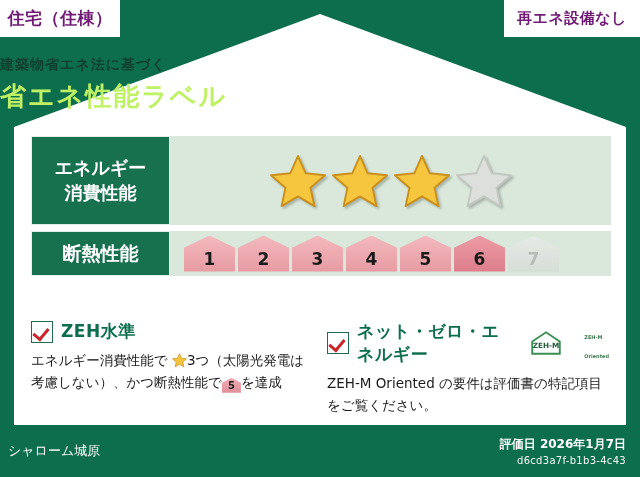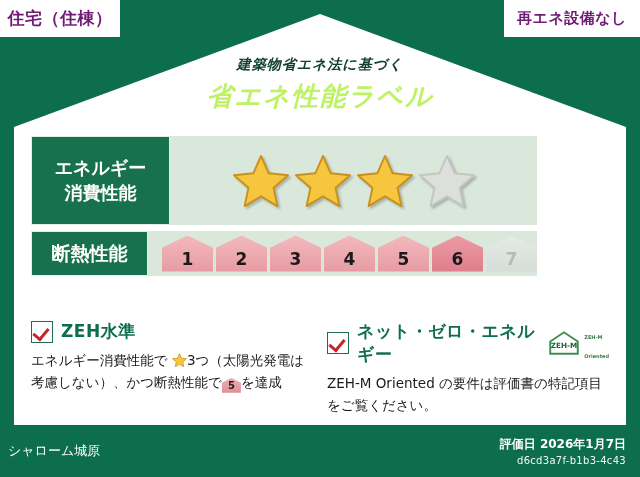--- a/index.html
+++ b/index.html
@@ -20,26 +20,26 @@
   
   .chip{
     position:absolute;background:#ffffff;display:flex;align-items:center;
     justify-content:center;color:#701a75;font-weight:bold;letter-spacing:.5px;
     z-index:6;
   }
   #chip-left{left:0;top:0;width:120px;height:37px;font-size:17px;}
   #chip-right{right:0;top:0;width:136px;height:37px;font-size:15px;}
 
   
-  .title-wrap{position:absolute;left:0;top:56px;width:640px;text-align:center;z-index:5;font-style:italic;}
+  .title-wrap{position:absolute;left:0;top:56px;width:640px;z-index:5;}
   #title-sub{font-size:14px;font-weight:bold;color:#12402e;letter-spacing:1px;}
   #title-main{font-size:26px;font-weight:bold;color:#bef264;letter-spacing:2px;margin-top:5px;}
 
   
-  .rows{position:absolute;left:31px;top:136px;width:506px;z-index:5;}
+  .rows{position:absolute;left:31px;top:136px;width:580px;z-index:5;}
   .rowbox{display:flex;align-items:stretch;margin-bottom:6px;}
   .row-label{
     width:139px;background:#17714f;color:#fff;font-weight:bold;
     display:flex;flex-direction:column;align-items:center;justify-content:center;
     line-height:1.35;border:1px solid #e2efe8;box-sizing:border-box;
   }
   #row-energy-label{height:89px;font-size:18px;}
   #row-insul-label{height:45px;font-size:19px;}
   .row-body{flex:1;background:#d9e8db;position:relative;display:flex;align-items:center;}
   #row-energy-body{height:89px;justify-content:center;gap:4px;}
@@ -83,21 +83,21 @@
   }
   .zeh-title{font-size:17px;font-weight:bold;color:#0d6e4e;letter-spacing:.5px;}
   .zeh-body{font-size:13.5px;color:#1a1a1a;line-height:1.62;margin-top:7px;}
   .inline-star{display:inline-block;width:15px;height:14px;vertical-align:-2px;}
   .inline-badge{
     display:inline-block;width:19px;height:15px;vertical-align:-2px;
     background:linear-gradient(#f0aeb4,#e08e98);color:#222;font-size:10px;
     font-weight:bold;text-align:center;line-height:16px;
     clip-path:polygon(50% 0%, 100% 32%, 100% 100%, 0% 100%, 0% 32%);
   }
-  .zehm-logo{display:inline-flex;align-items:center;gap:3px;margin-left:4px;}
+  .zehm-logo{display:inline-flex;align-items:center;gap:21px;margin-left:4px;}
   .zehm-sub{font-size:5px;color:#3c7a4e;line-height:1.15;font-weight:bold;}
 
   
   #bottom-bar{
     position:absolute;left:0;bottom:0;width:640px;height:52px;
     background:#0d6e4e;z-index:7;display:flex;align-items:center;
   }
   #bels-chip{
     margin-left:14px;background:#fff;height:30px;display:flex;align-items:center;
     padding:0 9px;gap:7px;

